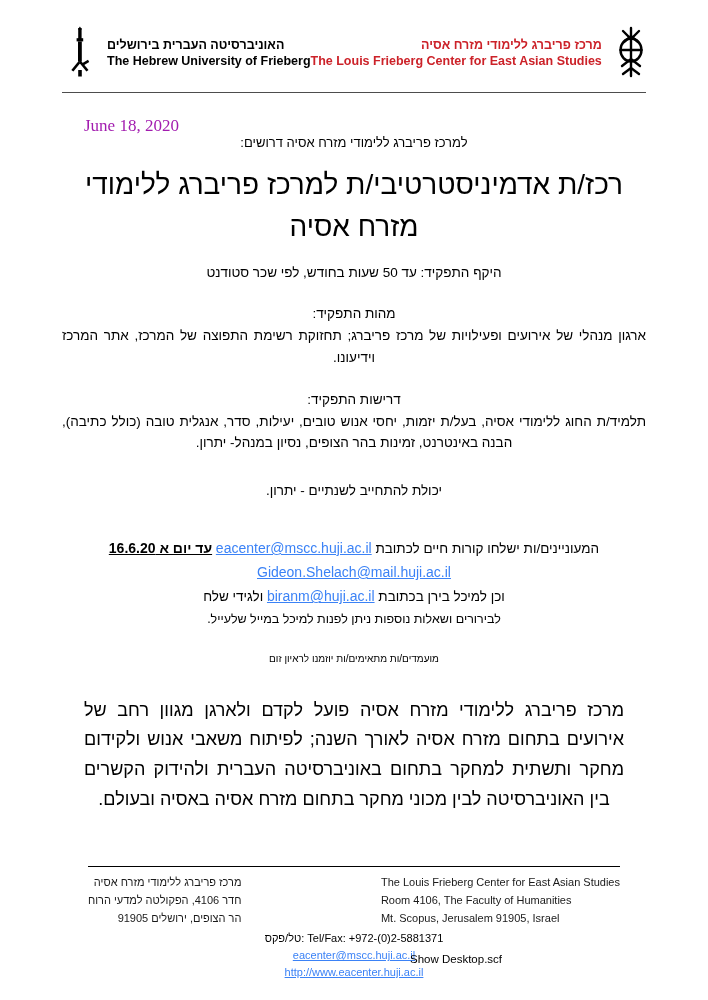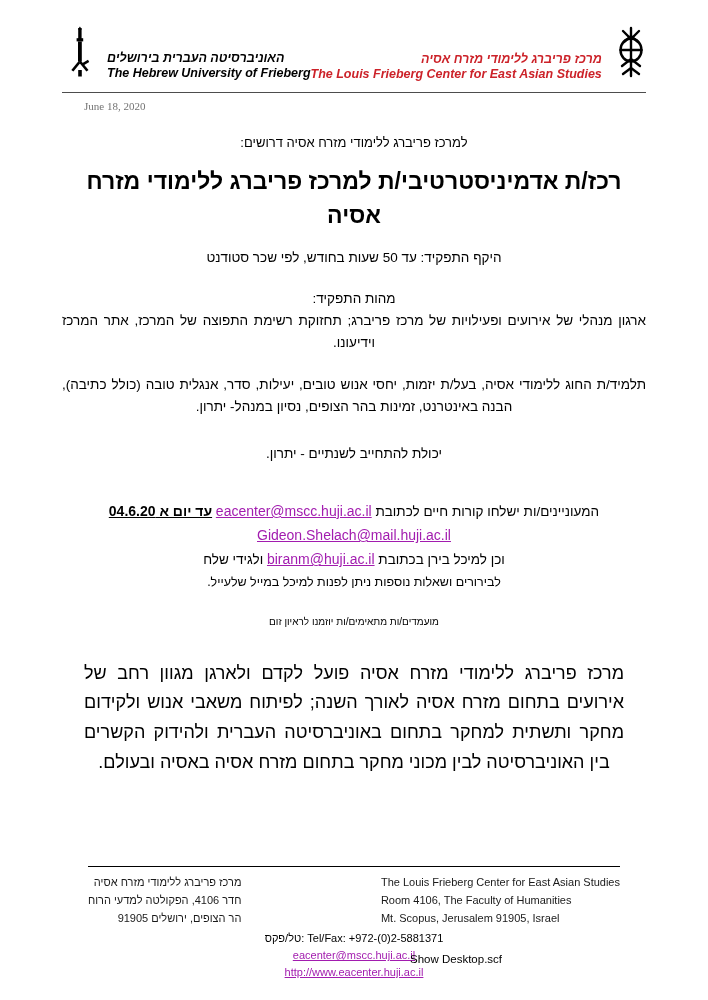--- a/index.html
+++ b/index.html
@@ -32,23 +32,22 @@
     height: 56px;
     display: flex;
     flex-direction: row-reverse;
     align-items: center;
     justify-content: space-between;
   }
 
   .brand {
     display: flex;
     flex-direction: row-reverse;
-    align-items: flex-end;
+    align-items: center;
     gap: 9px;
-    font-style: italic;
   }
   .brand.ltr-brand {
     flex-direction: row;
     gap: 8px;
   }
 
   .brand-logo {
     flex: 0 0 auto;
     display: block;
   }
@@ -84,46 +83,46 @@
     position: absolute;
     top: 92px;
     left: 62px;
     width: 584px;
     border-top: 1.3px solid #4d4d4d;
   }
 
   
   .doc-date {
     position: absolute;
-    top: 100px;
+    top: 116px;
     left: 84px;
     direction: ltr;
     font-family: "Liberation Serif", serif;
-    font-size: 11px;
-    color: #737373;
+    font-size: 17px;
+    color: #a21caf;
   }
 
   .content {
     position: absolute;
     top: 133px;
     left: 62px;
     width: 584px;
     direction: rtl;
     text-align: center;
   }
 
   .subject-line {
     font-size: 13px;
     line-height: 1.5;
     margin-bottom: 6px;
   }
 
   .headline {
-    font-size: 23px;
-    font-weight: bold;
+    font-size: 28px;
+    font-weight: normal;
     line-height: 1.5;
     margin: 11px 0 6px 0;
   }
 
   .scope-line {
     font-size: 13.5px;
     line-height: 1.6;
     margin: 14px 0 0 0;
   }
 
@@ -153,21 +152,21 @@
   }
 
   .apply-block {
     margin-top: 34px;
     font-size: 13.5px;
     line-height: 1.72;
   }
   .apply-block p { margin: 0; }
 
   a.maillink {
-    color: #a21caf;
+    color: #3b82f6;
     text-decoration: underline;
     direction: ltr;
     unicode-bidi: embed;
     font-size: 14px;
   }
 
   .deadline {
     font-weight: bold;
     text-decoration: underline;
     color: #000;
@@ -306,31 +305,32 @@
     <div class="headline">רכז/ת אדמיניסטרטיבי/ת למרכז פריברג ללימודי מזרח אסיה</div>
 
     <div class="scope-line">היקף התפקיד: עד 50 שעות בחודש, לפי שכר סטודנט</div>
 
     <div class="block">
       <span class="block-title">מהות התפקיד:</span>
       <p class="justified">ארגון מנהלי  של אירועים ופעילויות של מרכז פריברג; תחזוקת  רשימת התפוצה של המרכז, אתר המרכז וידיעונו.</p>
     </div>
 
     <div class="block">
+      <span class="block-title">דרישות התפקיד:</span>
       <p class="justified">תלמיד/ת החוג ללימודי אסיה,  בעל/ת יזמות, יחסי אנוש טובים, יעילות, סדר, אנגלית טובה (כולל כתיבה), הבנה באינטרנט, זמינות בהר הצופים, נסיון במנהל- יתרון.</p>
     </div>
 
 
     <div class="solo-line">יכולת להתחייב לשנתיים - יתרון.</div>
 
     <div class="apply-block">
       <p>
         <span>המעוניינים/ות ישלחו קורות חיים לכתובת</span>
         <a class="maillink" href="#">eacenter@mscc.huji.ac.il</a>
-        <span class="deadline nowrap">עד יום א 04.6.20</span>
+        <span class="deadline nowrap">עד יום א 16.6.20</span>
       </p>
       <p>
         <a class="maillink" href="#">Gideon.Shelach@mail.huji.ac.il</a>
       </p>
       <p>
         <span>וכן  למיכל בירן בכתובת</span>
         <a class="maillink" href="#">biranm@huji.ac.il</a>
         <span>ולגידי שלח</span>
       </p>
       <p class="small-note">לבירורים ושאלות נוספות ניתן לפנות למיכל במייל שלעייל.</p>

